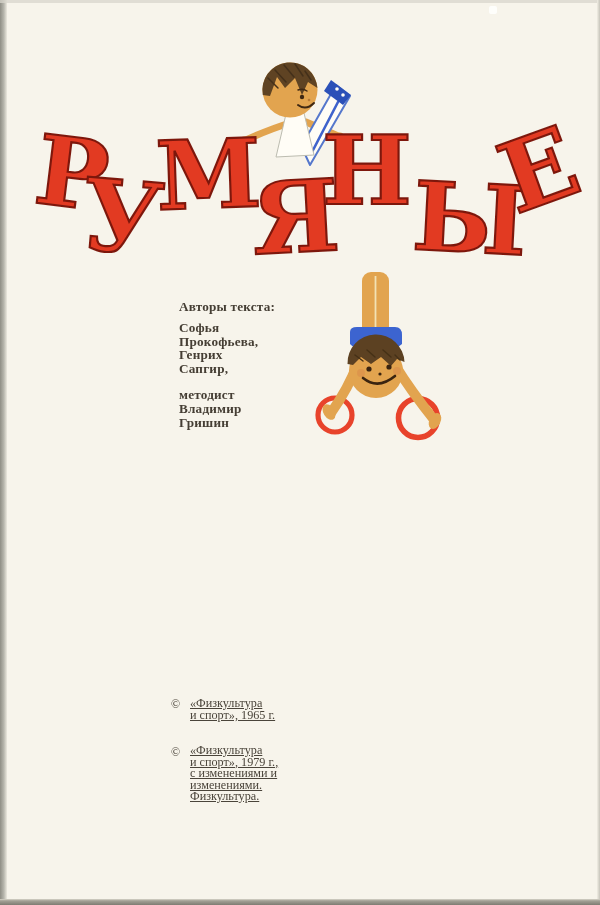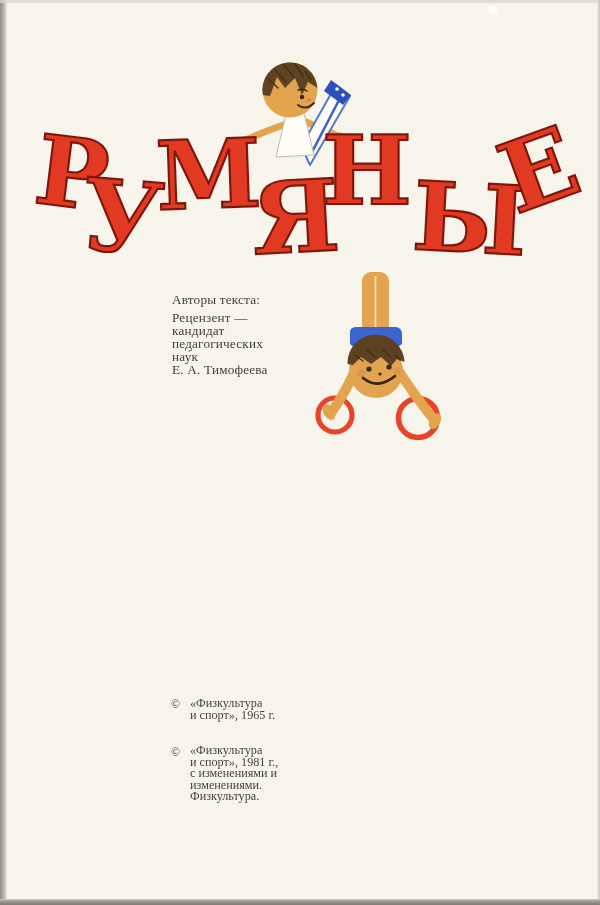--- a/index.html
+++ b/index.html
@@ -36,36 +36,36 @@
   
   .illu{position:absolute;}
   .illu-top{left:230px;top:52px;width:140px;height:120px;}
   .illu-rings{left:305px;top:265px;width:160px;height:180px;}
 
   
   .credits{
     position:absolute;left:172px;top:293px;width:150px;
     color:#453e34;font-size:13.2px;line-height:13.8px;letter-spacing:.2px;
   }
-  .credits p{margin:0;}
+  .credits p{margin:7px;font-weight:bold;}
   .credits .ln{display:block;}
   .p-label{margin-bottom:4px !important;}
   .p-authors{margin-bottom:12px !important;}
   .p-methodist{margin-bottom:9px !important;}
   .p-reviewer{margin-bottom:4px !important;line-height:13px;}
   .p-edition{line-height:13px;}
 
   
   .copyright{position:absolute;left:171px;top:697px;width:170px;color:#4a443a;}
   .cp-row{display:flex;align-items:flex-start;}
   .cp-row + .cp-row{margin-top:24px;}
   .cp-sym{flex:0 0 19px;font-size:12px;line-height:12px;padding-top:1px;}
   .cp-lines{font-size:12.2px;line-height:12px;}
   .cp-row.second .cp-lines{line-height:11.5px;}
-  .cp-lines .ln{display:block;}
+  .cp-lines .ln{display:block;text-decoration:underline;}
 </style>
 </head>
 <body>
 
 <div class="page">
 
   <div class="edge-left"></div>
   <div class="edge-top"></div>
   <div class="edge-right"></div>
   <div class="edge-bottom"></div>
@@ -141,42 +141,46 @@
     <circle cx="64" cy="104" r="2.6" fill="#3a2410"></circle>
     <circle cx="84" cy="102" r="2.6" fill="#3a2410"></circle>
     <circle cx="75" cy="109" r="1.6" fill="#3a2410"></circle>
     <path d="M58,113 Q73,125 90,111" stroke="#3a2410" stroke-width="2.6" fill="none" stroke-linecap="round"></path>
   </svg>
 
   <div class="credits">
     <p class="p-label">
       <span class="ln">Авторы текста:</span>
     </p>
-    <p class="p-reviewer">
-      <span class="ln">Рецензент —</span>
-      <span class="ln">кандидат</span>
-      <span class="ln">педагогических</span>
-      <span class="ln">нау́к</span>
-      <span class="ln">Е. А. Тимофеева</span>
+    <p class="p-authors">
+      <span class="ln">Софья</span>
+      <span class="ln">Прокофьева,</span>
+      <span class="ln">Генрих</span>
+      <span class="ln">Сапгир,</span>
+    </p>
+    <p class="p-methodist">
+      <span class="ln">методист</span>
+      <span class="ln">Владимир</span>
+      <span class="ln">Гришин</span>
     </p>
   </div>
 
   <div class="copyright">
     <div class="cp-row">
       <span class="cp-sym">©</span>
       <span class="cp-lines">
         <span class="ln">«Физкультура</span>
         <span class="ln">и спорт», 1965 г.</span>
       </span>
     </div>
     <div class="cp-row second">
       <span class="cp-sym">©</span>
       <span class="cp-lines">
         <span class="ln">«Физкультура</span>
-        <span class="ln">и спорт», 1981 г.,</span>
+        <span class="ln">и спорт», 1979 г.,</span>
         <span class="ln">с изменениями и</span>
         <span class="ln">изменениями.</span>
         <span class="ln">Физкультура.</span>
       </span>
     </div>
   </div>
 
 </div>
 
 </body></html>

